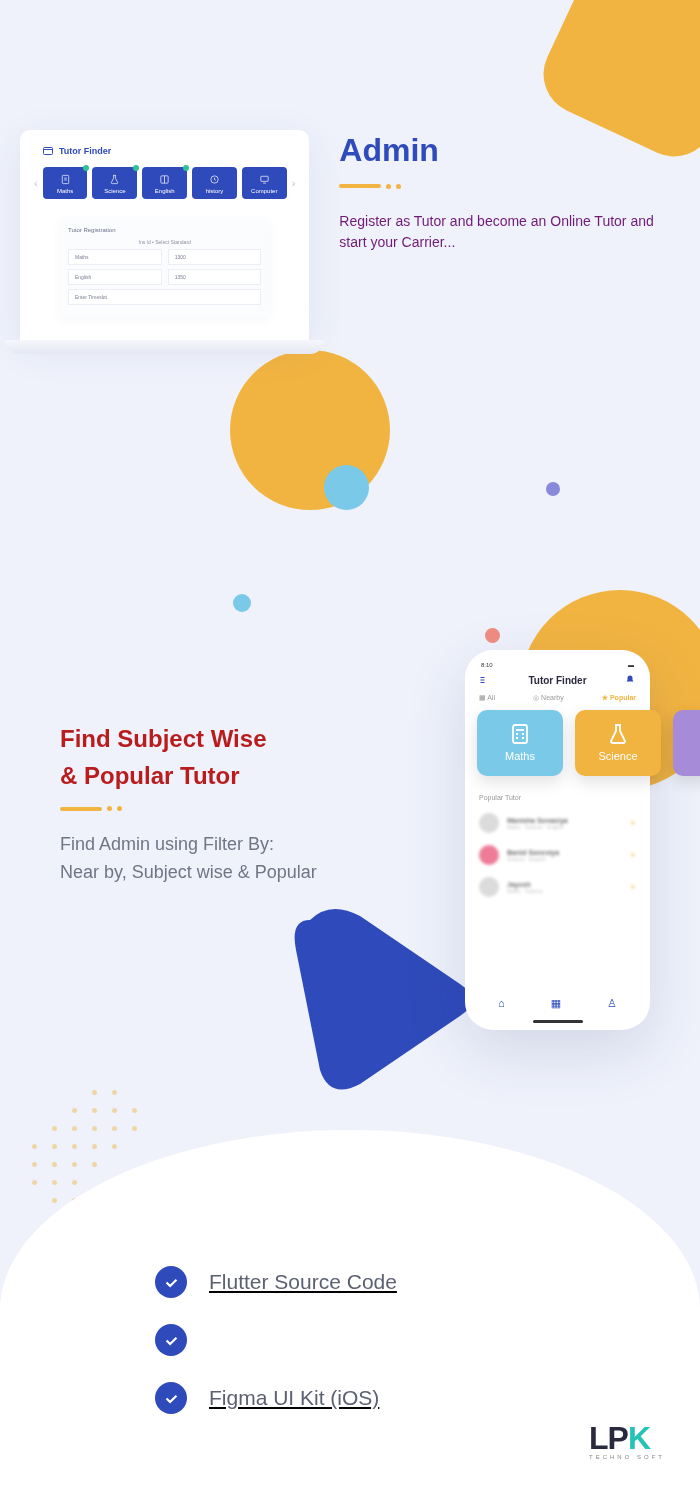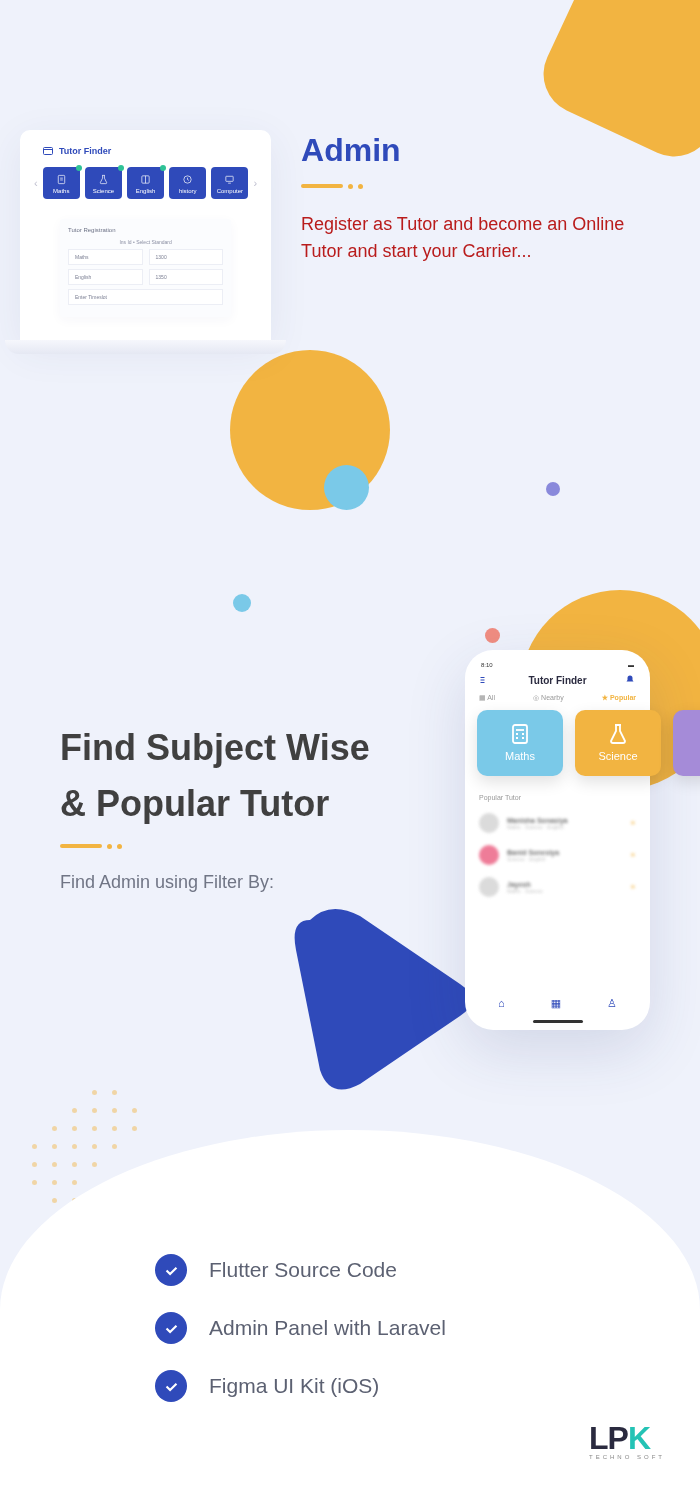--- a/index.html
+++ b/index.html
@@ -196,35 +196,35 @@
   background: #F2B441;
   border-radius: 2px;
 }
 .underline .dot {
   width: 5px; height: 5px;
   background: #F2B441;
   border-radius: 50%;
 }
 .hero-text p {
   margin-top: 22px;
-  color: #b91c1c;
-  font-size: 18px;
+  color: #701a75;
+  font-size: 14px;
   line-height: 1.55;
 }
 
 
 .section2 {
   position: absolute;
   top: 720px; left: 0; right: 0;
   padding: 0 30px 0 60px;
   z-index: 2;
 }
 .section2 h2 {
-  color: #404040;
-  font-size: 36px;
+  color: #b91c1c;
+  font-size: 24px;
   font-weight: 700;
   line-height: 1.55;
 }
 .section2 p {
   margin-top: 20px;
   color: #707585;
   font-size: 18px;
   line-height: 1.55;
 }
 
@@ -326,22 +326,23 @@
 
 .white-curve {
   position: absolute;
   bottom: 0; left: 0; right: 0;
   height: 370px;
   background: #fff;
   border-radius: 350px 350px 0 0 / 180px 180px 0 0;
 }
 .features {
   position: absolute;
-  bottom: 72px; left: 155px;
+  bottom: 60px; left: 155px;
   z-index: 2;
+  text-decoration: underline;
 }
 .feature-item {
   display: flex;
   align-items: center;
   gap: 22px;
   margin-bottom: 26px;
 }
 .check-circle {
   width: 32px; height: 32px;
   background: #2F4ABA;
@@ -482,21 +483,21 @@
   </div>
 </div>
 
 <div class="section2">
   <h2><span>Find Subject Wise</span><br><span>&amp; Popular Tutor</span></h2>
   <div class="underline">
       <div class="bar"></div>
       <div class="dot"></div>
       <div class="dot"></div>
     </div>
-  <p><span>Find  Admin using Filter By:</span><br></p>
+  <p><span>Find  Admin using Filter By:</span><br><span>Near by, Subject wise &amp; Popular</span></p>
 </div>
 
 <div class="phone">
   <div class="statusbar">
       <span>8:10</span>
       <span>▬</span>
     </div>
   <div class="phone-header">
     <svg viewBox="0 0 24 24" fill="#2F4ABA">
         <rect x="3" y="6" width="8" height="2"></rect>
@@ -569,21 +570,20 @@
         </svg>
       </div>
       <span>Flutter Source Code</span>
     </div>
   <div class="feature-item">
       <div class="check-circle">
         <svg viewBox="0 0 24 24" fill="none" stroke="#fff" stroke-width="3">
           <polyline points="5 12 10 17 19 8"></polyline>
         </svg>
       </div>
-      <span>Admin Panel with Laravel</span>
     </div>
   <div class="feature-item">
       <div class="check-circle">
         <svg viewBox="0 0 24 24" fill="none" stroke="#fff" stroke-width="3">
           <polyline points="5 12 10 17 19 8"></polyline>
         </svg>
       </div>
       <span>Figma UI Kit (iOS)</span>
     </div>
 </div>

